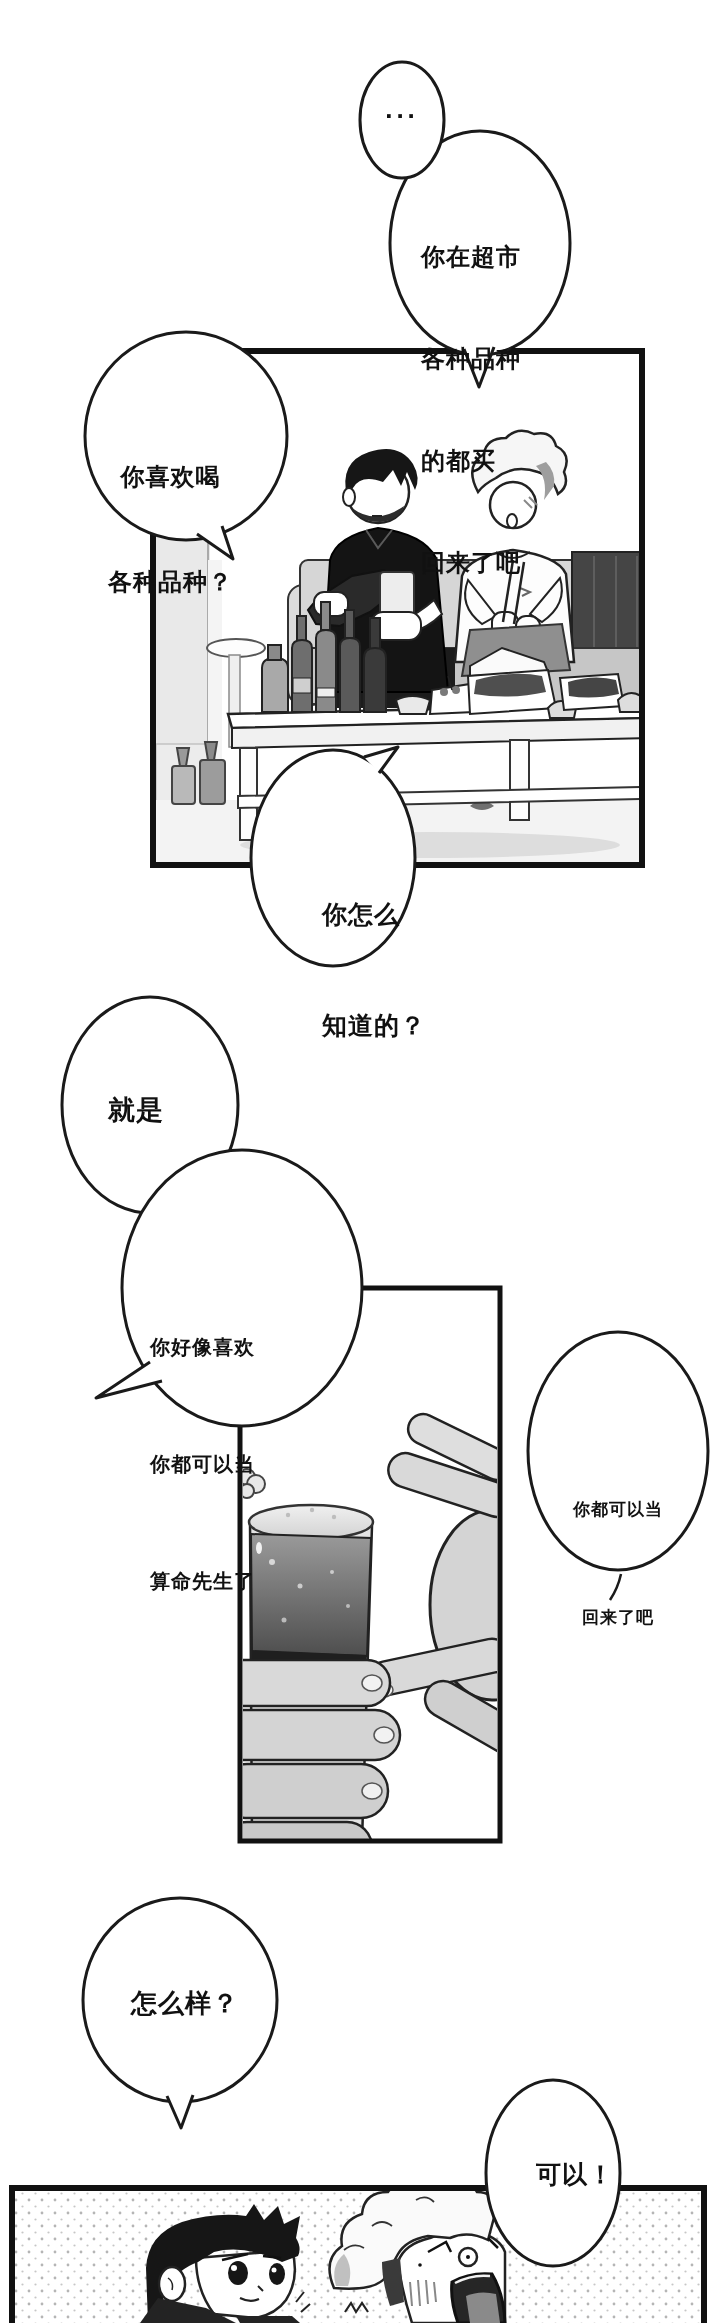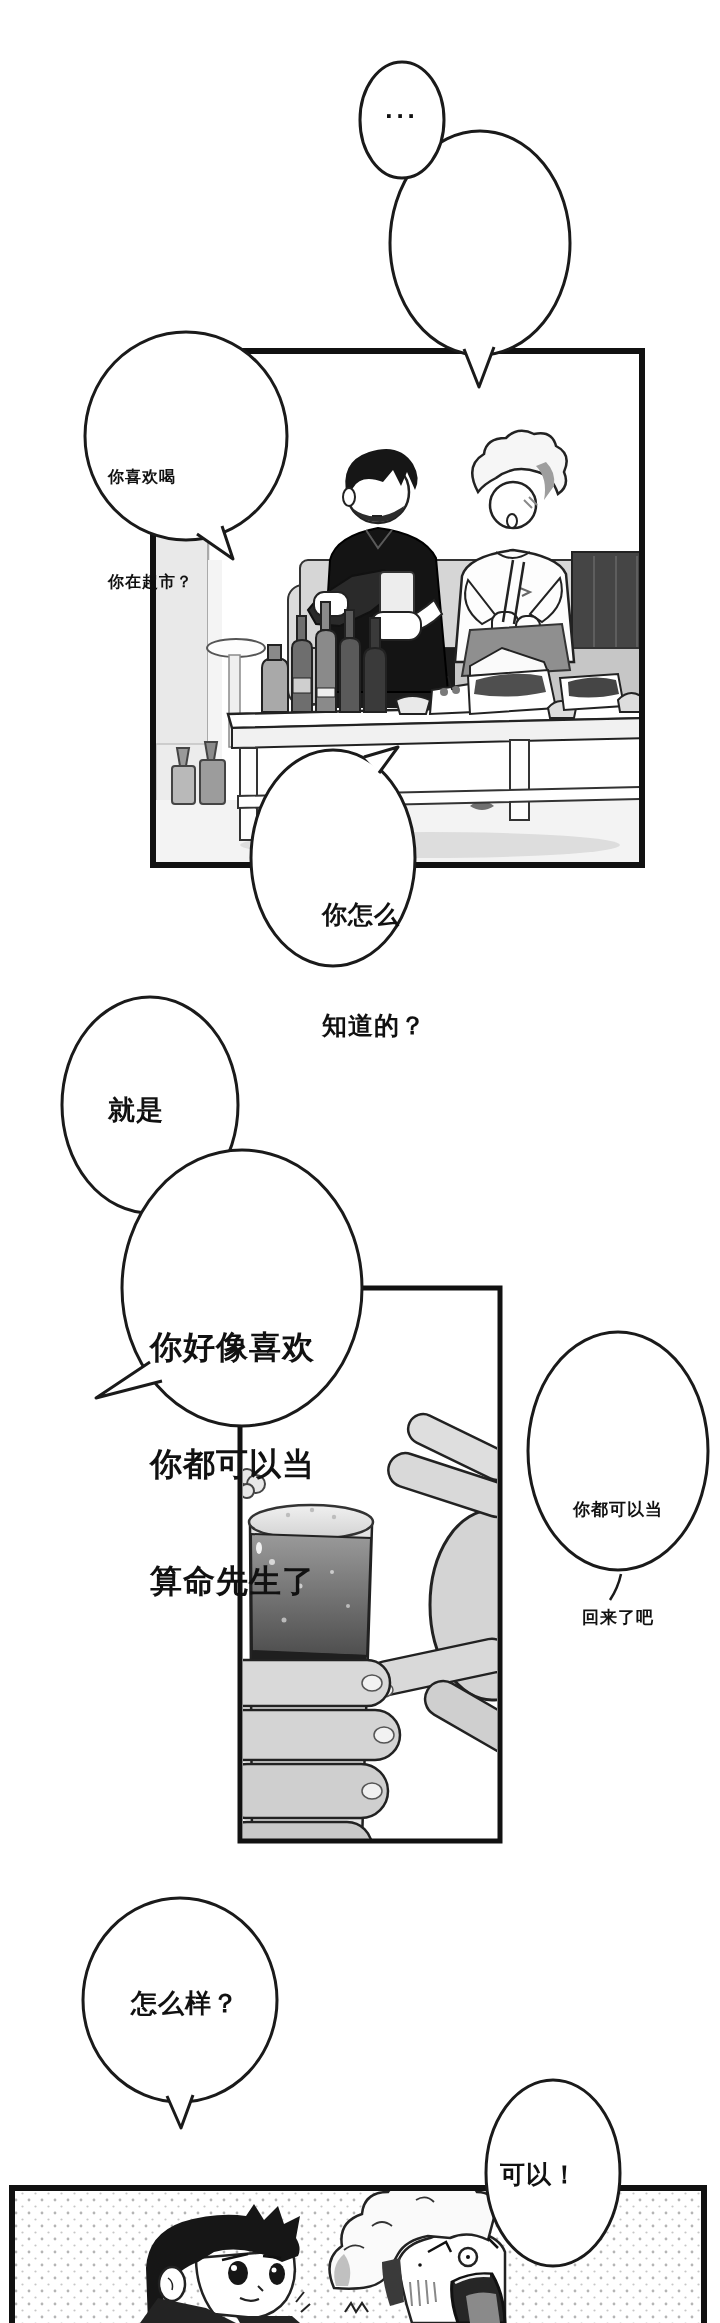--- a/index.html
+++ b/index.html
@@ -7,27 +7,27 @@
     position:relative;width:720px;height:2323px;overflow:hidden;background:#fff;
     font-family:"Liberation Sans",sans-serif;
   }
   #art{position:absolute;left:0;top:0;}
   .btxt{
     position:absolute;color:#111;font-weight:700;white-space:pre;
     letter-spacing:1px;z-index:5;
   }
   .t1{left:360px;top:94px;width:84px;text-align:center;font-size:26px;letter-spacing:4px;}
   .t2{left:421px;top:172px;font-size:24px;line-height:34px;}
-  .t3{left:108px;top:389px;font-size:16px;line-height:35px;}
+  .t3{left:108px;top:389px;font-size:24px;line-height:35px;text-align:center;}
   .t4{left:284px;top:822px;font-size:25px;line-height:37px;margin-left:38px;}
   .t5{left:62px;top:1092px;width:148px;text-align:center;font-size:27px;}
-  .t6{left:150px;top:1250px;font-size:32px;line-height:39px;}
+  .t6{left:150px;top:1250px;font-size:20px;line-height:39px;}
   .t7{left:528px;top:1420px;width:180px;text-align:center;font-size:17px;line-height:36px;}
   .t8{left:83px;top:1986px;width:204px;text-align:center;font-size:26px;}
-  .t9{left:487px;top:2158px;width:104px;text-align:center;font-size:25px;}
+  .t9{left:487px;top:2158px;width:104px;text-align:center;font-size:25px;padding-left:36px;}
 </style>
 </head>
 <body>
 
 <div id="stage">
 
 <svg id="art" width="720" height="2323" viewBox="0 0 720 2323">
   <defs>
     <clipPath id="clipP1">
           <rect x="156" y="354" width="484" height="509"></rect>
@@ -296,24 +296,30 @@
 
     <ellipse cx="180" cy="2000" rx="97" ry="102"></ellipse>
     <path d="M167,2096 L181,2128 L193,2095" stroke-linejoin="round"></path>
 
     <ellipse cx="553" cy="2173" rx="67" ry="93"></ellipse>
   </g>
 </svg>
 
   <div class="btxt t1">...</div>
 
+  <div class="btxt t2">
+    <div>你在超市</div>
+    <div>各种品种</div>
+    <div>的都买</div>
+    <div>回来了吧</div>
+  </div>
 
   <div class="btxt t3">
     <div>你喜欢喝</div>
-    <div>你在超市？</div>
+    <div>各种品种？</div>
   </div>
 
   <div class="btxt t4">
     <div>你怎么</div>
     <div>知道的？</div>
   </div>
 
   <div class="btxt t5">就是</div>
 
   <div class="btxt t6">

